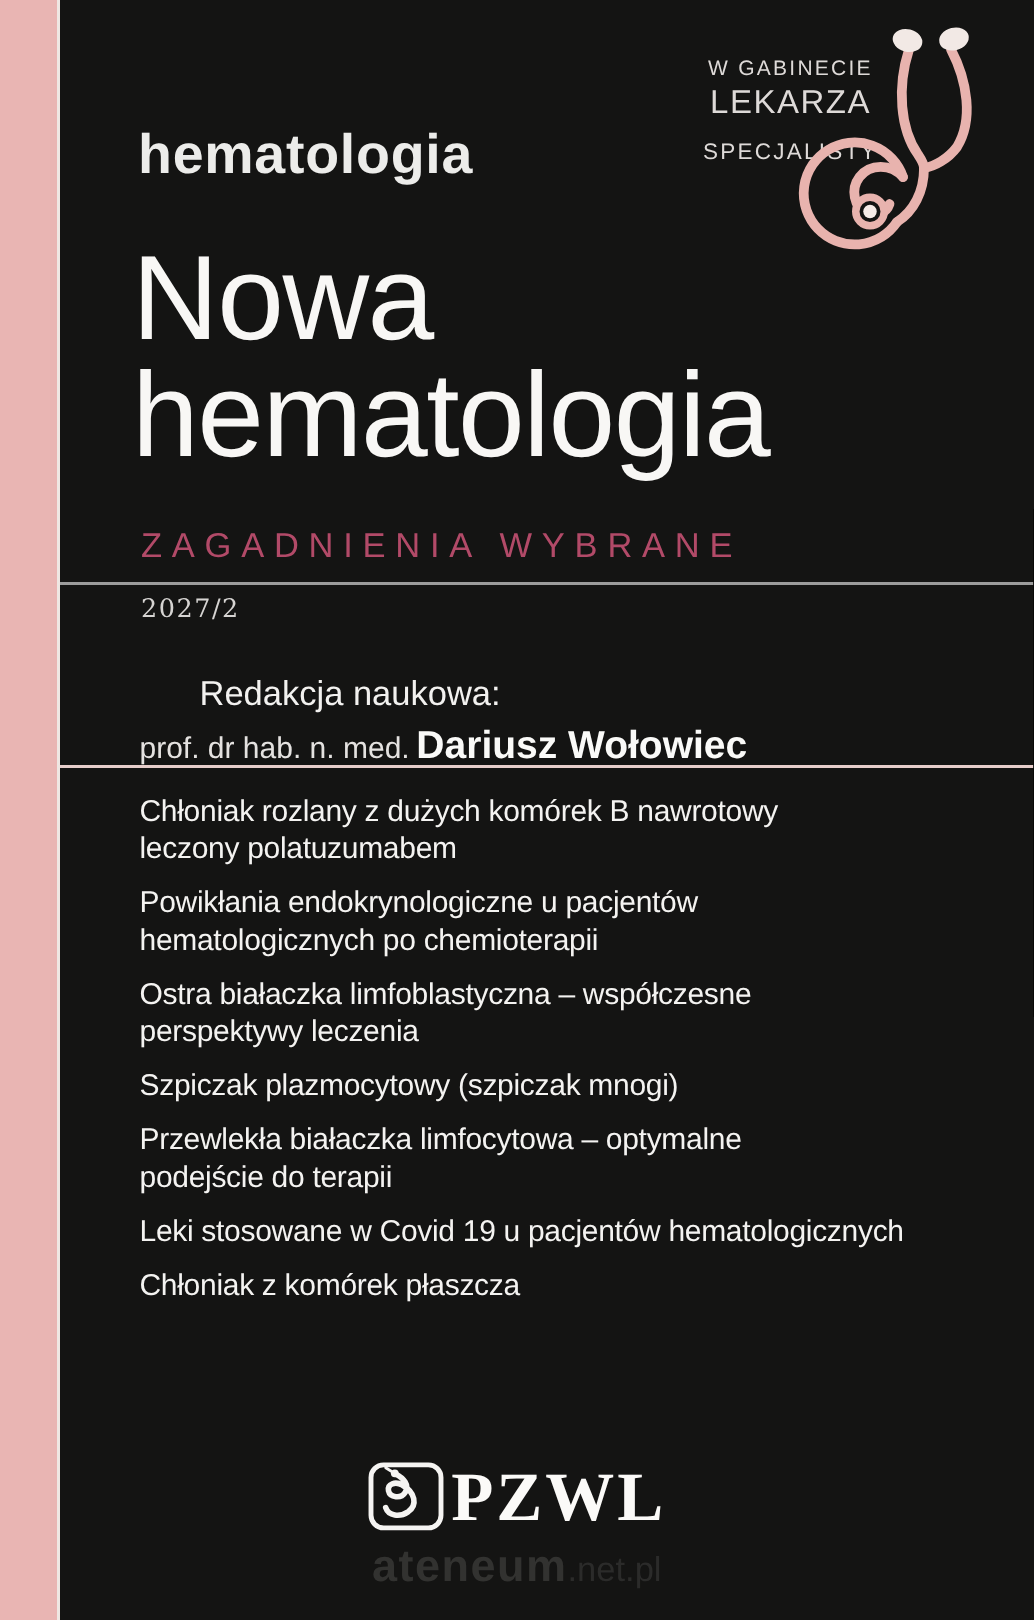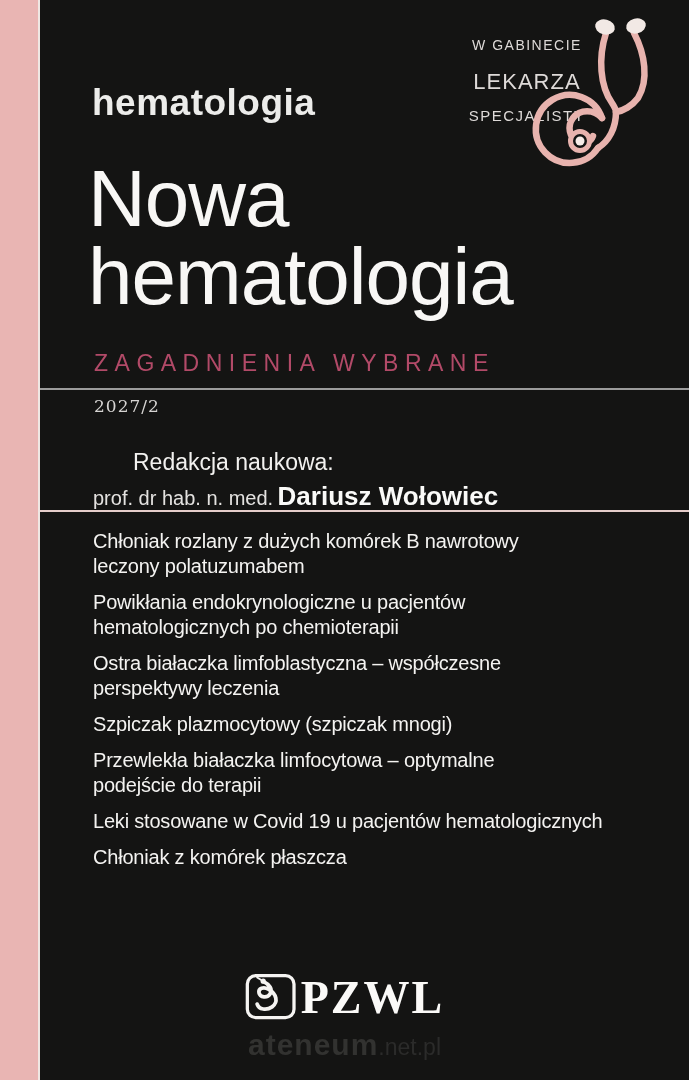--- a/index.html
+++ b/index.html
@@ -29,21 +29,21 @@
     font-size: 37px; font-weight: 700; letter-spacing: 0.5px;
     color: #ececea;
   }
 
   
   .brand-block {
     position: absolute; left: 466px; top: 38px; width: 122px;
     text-align: center; color: #dedad8; line-height: 1.12;
   }
   .brand-line1 { font-size: 14px; letter-spacing: 1.5px; }
-  .brand-line2 { font-size: 22px; letter-spacing: 1px; margin-top: 16px; }
+  .brand-line2 { font-size: 22px; letter-spacing: 1px; margin-top: 2px; }
   .brand-line3 { font-size: 15px; letter-spacing: 1.5px; margin-top: 14px; }
 
   .stethoscope { position: absolute; right: 0; top: 0; }
 
   
   .title-block {
     position: absolute; left: 88px; top: 160px;
     font-size: 80px; font-weight: 300; line-height: 0.97;
     letter-spacing: -1px; color: #f8f7f5;
   }
@@ -81,21 +81,21 @@
     list-style: none;
   }
   .topic-item {
     font-size: 20px; line-height: 25px; margin-bottom: 11px;
     color: #f4f3f1; white-space: pre-line; letter-spacing: -0.2px;
   }
 
   
   .publisher {
     position: absolute; left: 0; right: 0; top: 971px;
-    display: flex; align-items: center; justify-content: center; 
+    display: flex; align-items: flex-end; justify-content: center; 
   }
   .publisher-wordmark {
     font-family: "Liberation Serif", serif;
     font-size: 46px; font-weight: 700; letter-spacing: 2px;
     color: #fbfaf8;
   }
 
   
   .watermark {
     position: absolute; left: 0; right: 0; top: 1028px;

